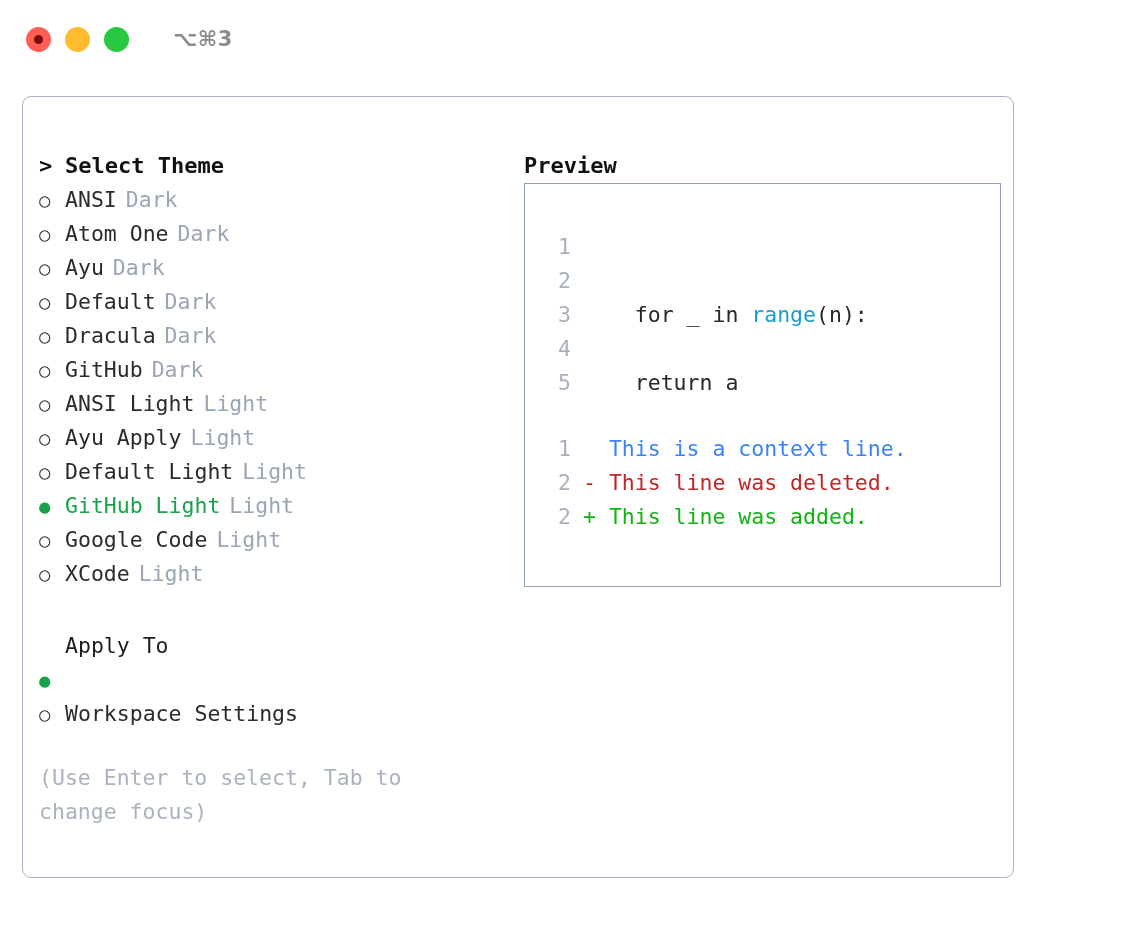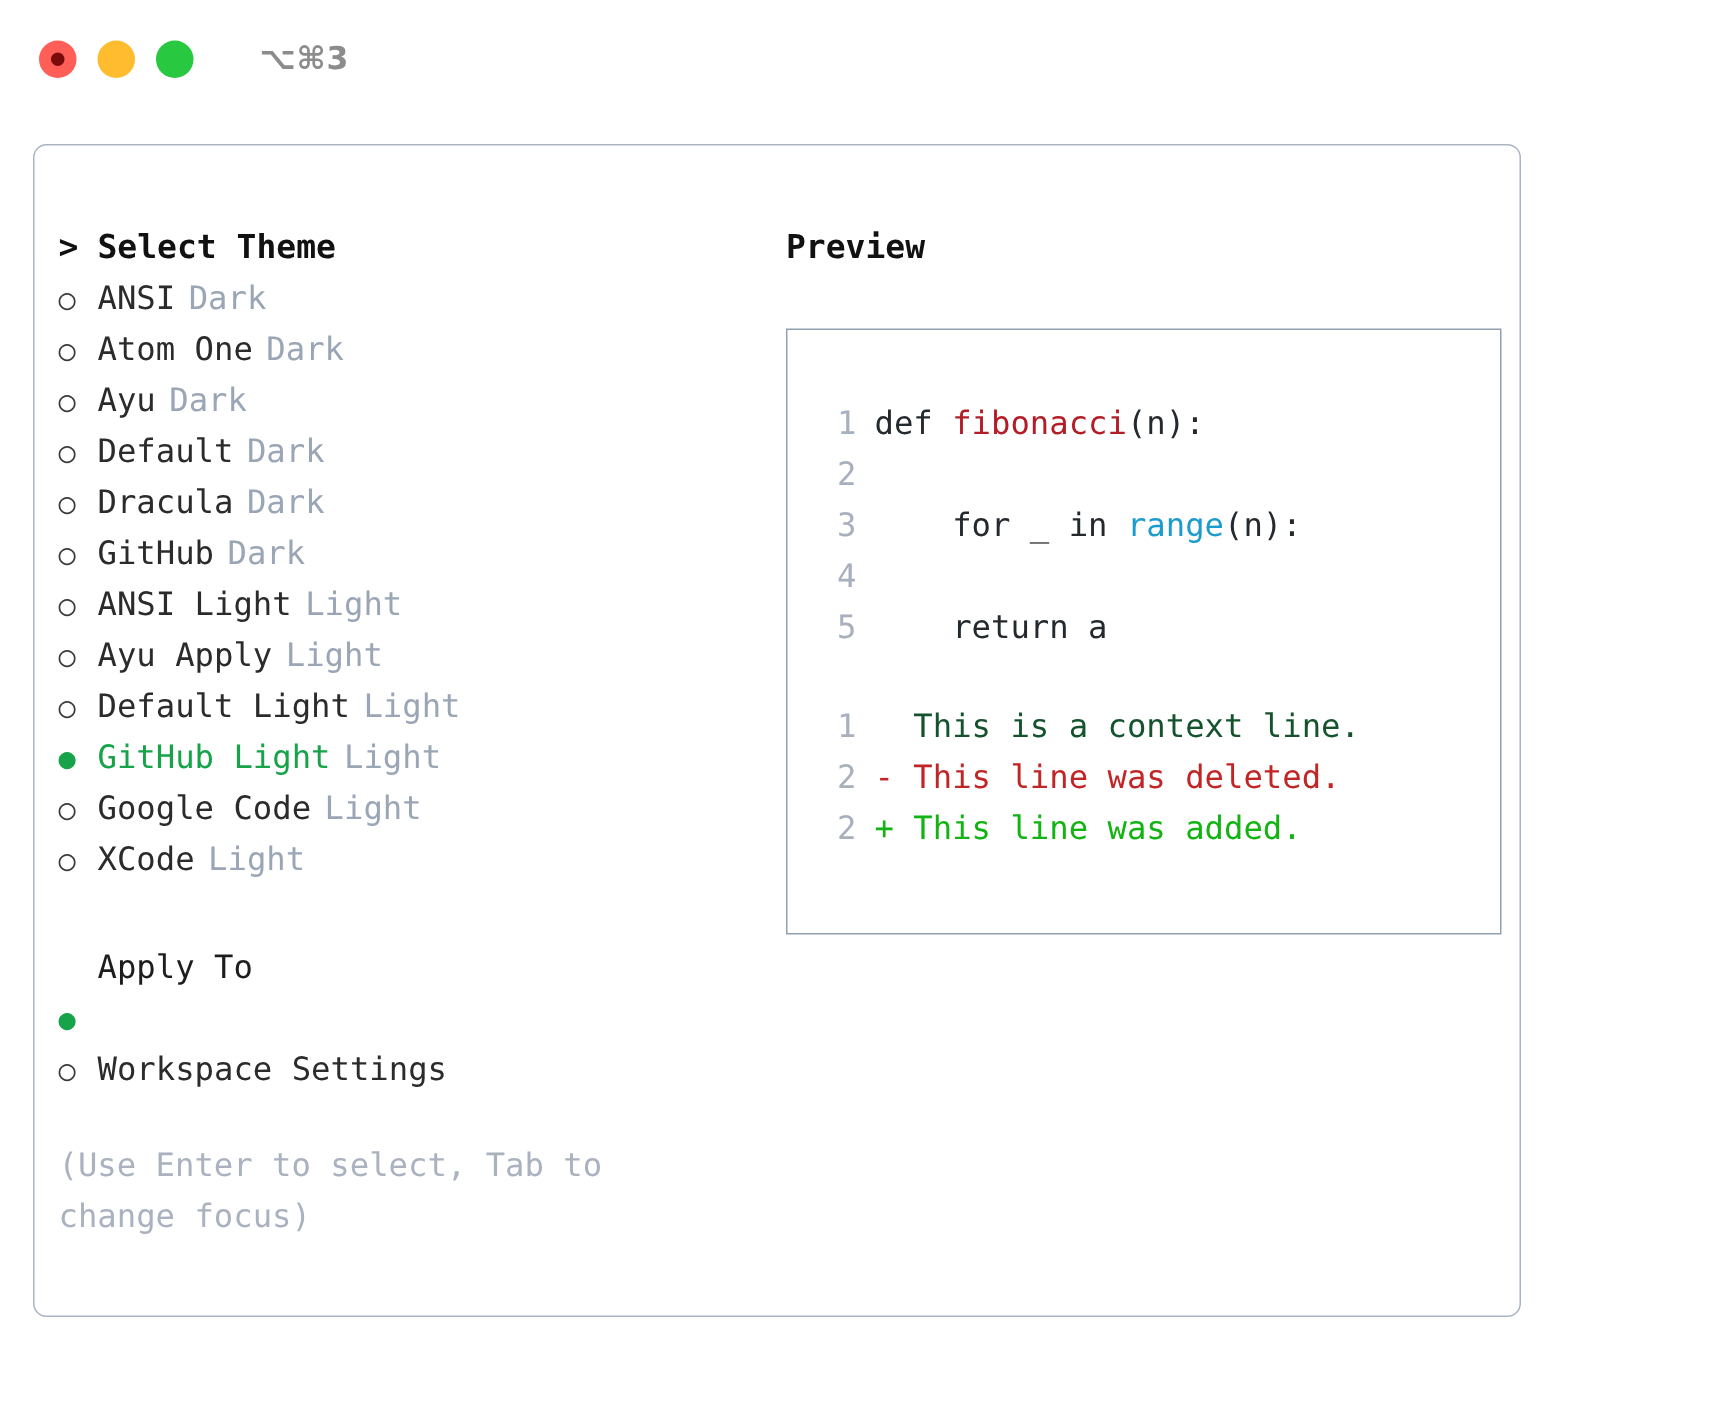--- a/index.html
+++ b/index.html
@@ -130,21 +130,20 @@
   
   .right-col {
     flex: 1 1 auto;
     padding-left: 20px;
   }
   .preview-title {
     font-size: 22px;
     font-weight: 700;
     color: #111111;
     line-height: 34px;
-    margin-bottom: 36px;
   }
   .preview-box {
     width: 477px;
     height: 404px;
     border: 1.6px solid #92a0b3;
     background: #ffffff;
     padding: 46px 0 0 18px;
   }
 
   .code-line {
@@ -161,21 +160,21 @@
     color: #a8b0bd;
     margin-right: 12px;
   }
   .code-text { color: #24292e; }
 
   .tok-fn   { color: #b31d28; }
   .tok-num  { color: #0b8a8a; }
   .tok-call { color: #1b9ccd; }
 
   .diff-gap { height: 32px; }
-  .diff-ctx { color: #14532d; }
+  .diff-ctx { color: #3b82f6; }
   .diff-del { color: #c02626; }
   .diff-add { color: #12b312; }
 </style>
 </head>
 <body>
 
 <div id="app">
 
   <div class="titlebar">
     <div class="lights">
@@ -280,21 +279,21 @@
         <div class="spacer-md"></div>
 
         <div class="hint">(Use Enter to select, Tab to change focus)</div>
       </div>
 
       <div class="right-col">
         <div class="preview-title">Preview</div>
 
         <div class="preview-box">
           <div id="code-block">
-              <div class="code-line"><span class="ln">1</span><span class="code-text"><span class="">def </span><span class="tok-fn">fibonacci</span><span class="">(n):</span></span></div>
+              <div class="code-line"><span class="ln">1</span></div>
               <div class="code-line"><span class="ln">2</span></div>
               <div class="code-line"><span class="ln">3</span><span class="code-text"><span class="">    for _ in </span><span class="tok-call">range</span><span class="">(n):</span></span></div>
               <div class="code-line"><span class="ln">4</span></div>
               <div class="code-line"><span class="ln">5</span><span class="code-text"><span class="">    return a</span></span></div>
             </div>
           <div class="diff-gap"></div>
           <div id="diff-block">
               <div class="code-line"><span class="ln">1</span><span class="diff-ctx"> </span><span class="diff-ctx"> This is a context line.</span></div>
               <div class="code-line"><span class="ln">2</span><span class="diff-del">-</span><span class="diff-del"> This line was deleted.</span></div>
               <div class="code-line"><span class="ln">2</span><span class="diff-add">+</span><span class="diff-add"> This line was added.</span></div>

